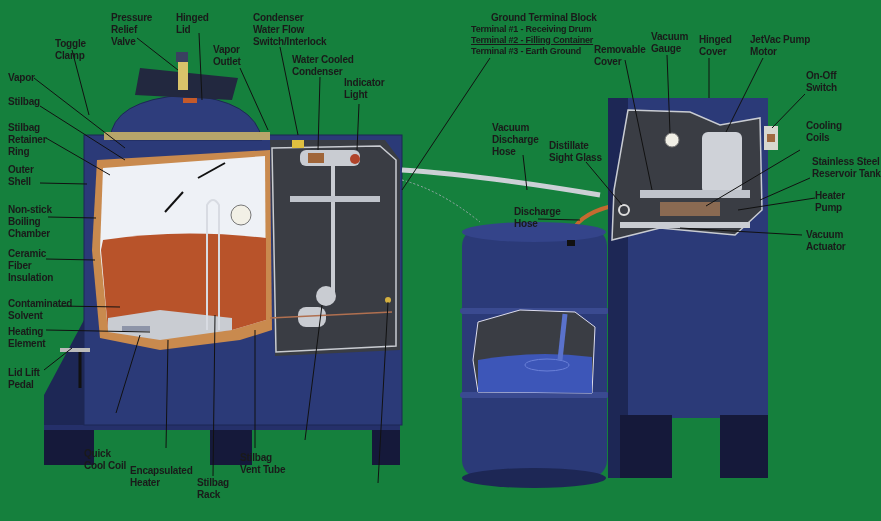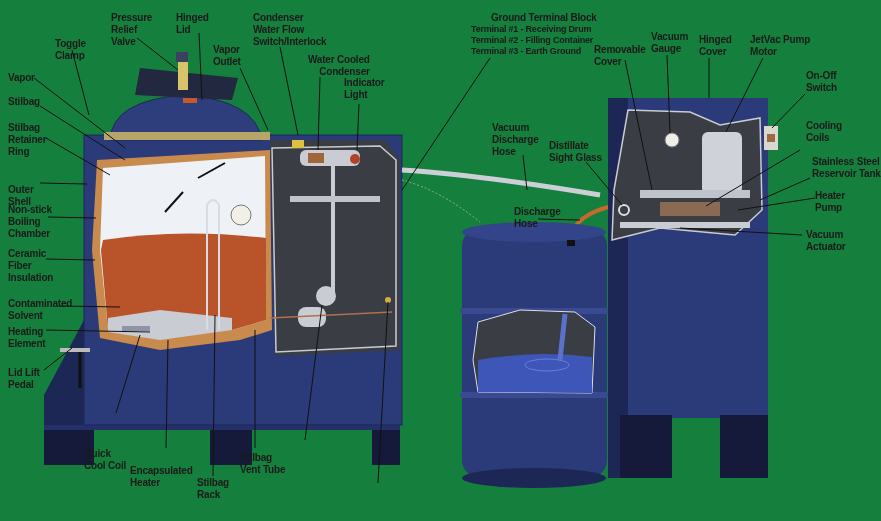--- a/index.html
+++ b/index.html
@@ -140,30 +140,30 @@
 Valve</div>
 <div class="lbl" style="left:176px;top:12px;">Hinged
 Lid</div>
 <div class="lbl" style="left:55px;top:38px;">Toggle
 Clamp</div>
 <div class="lbl" style="left:213px;top:44px;">Vapor
 Outlet</div>
 <div class="lbl" style="left:253px;top:12px;">Condenser
 Water Flow
 Switch/Interlock</div>
-<div class="lbl" style="left:308px;top:54px;text-align:right;">Water Cooled
+<div class="lbl" style="left:292px;top:54px;">Water Cooled
 Condenser</div>
 <div class="lbl" style="left:344px;top:77px;">Indicator
 Light</div>
 <div class="lbl" style="left:8px;top:72px;">Vapor</div>
 <div class="lbl" style="left:8px;top:96px;">Stilbag</div>
 <div class="lbl" style="left:8px;top:122px;">Stilbag
 Retainer
 Ring</div>
-<div class="lbl" style="left:8px;top:184px;">Outer
+<div class="lbl" style="left:8px;top:164px;">Outer
 Shell</div>
 <div class="lbl" style="left:8px;top:204px;">Non-stick
 Boiling
 Chamber</div>
 <div class="lbl" style="left:8px;top:248px;">Ceramic
 Fiber
 Insulation</div>
 <div class="lbl" style="left:8px;top:298px;">Contaminated
 Solvent</div>
 <div class="lbl" style="left:8px;top:326px;">Heating
@@ -174,21 +174,21 @@
 Cool Coil</div>
 <div class="lbl" style="left:130px;top:465px;">Encapsulated
 Heater</div>
 <div class="lbl" style="left:197px;top:477px;">Stilbag
 Rack</div>
 <div class="lbl" style="left:240px;top:452px;">Stilbag
 Vent Tube</div>
 
 <div class="lbl" style="left:471px;top:12px;margin-left:20px;">Ground Terminal Block</div>
 <div class="lbl sm" style="left:471px;top:24px;">Terminal #1 - Receiving Drum</div>
-<div class="lbl sm" style="left:471px;top:35px;">Terminal #2 - Filling Container</div>
+<div class="lbl sm" style="left:471px;top:35px;text-decoration:underline;">Terminal #2 - Filling Container</div>
 <div class="lbl sm" style="left:471px;top:46px;">Terminal #3 - Earth Ground</div>
 <div class="lbl" style="left:492px;top:122px;">Vacuum
 Discharge
 Hose</div>
 <div class="lbl" style="left:549px;top:140px;">Distillate
 Sight Glass</div>
 <div class="lbl" style="left:514px;top:206px;">Discharge
 Hose</div>
 <div class="lbl" style="left:594px;top:44px;">Removable
 Cover</div>

